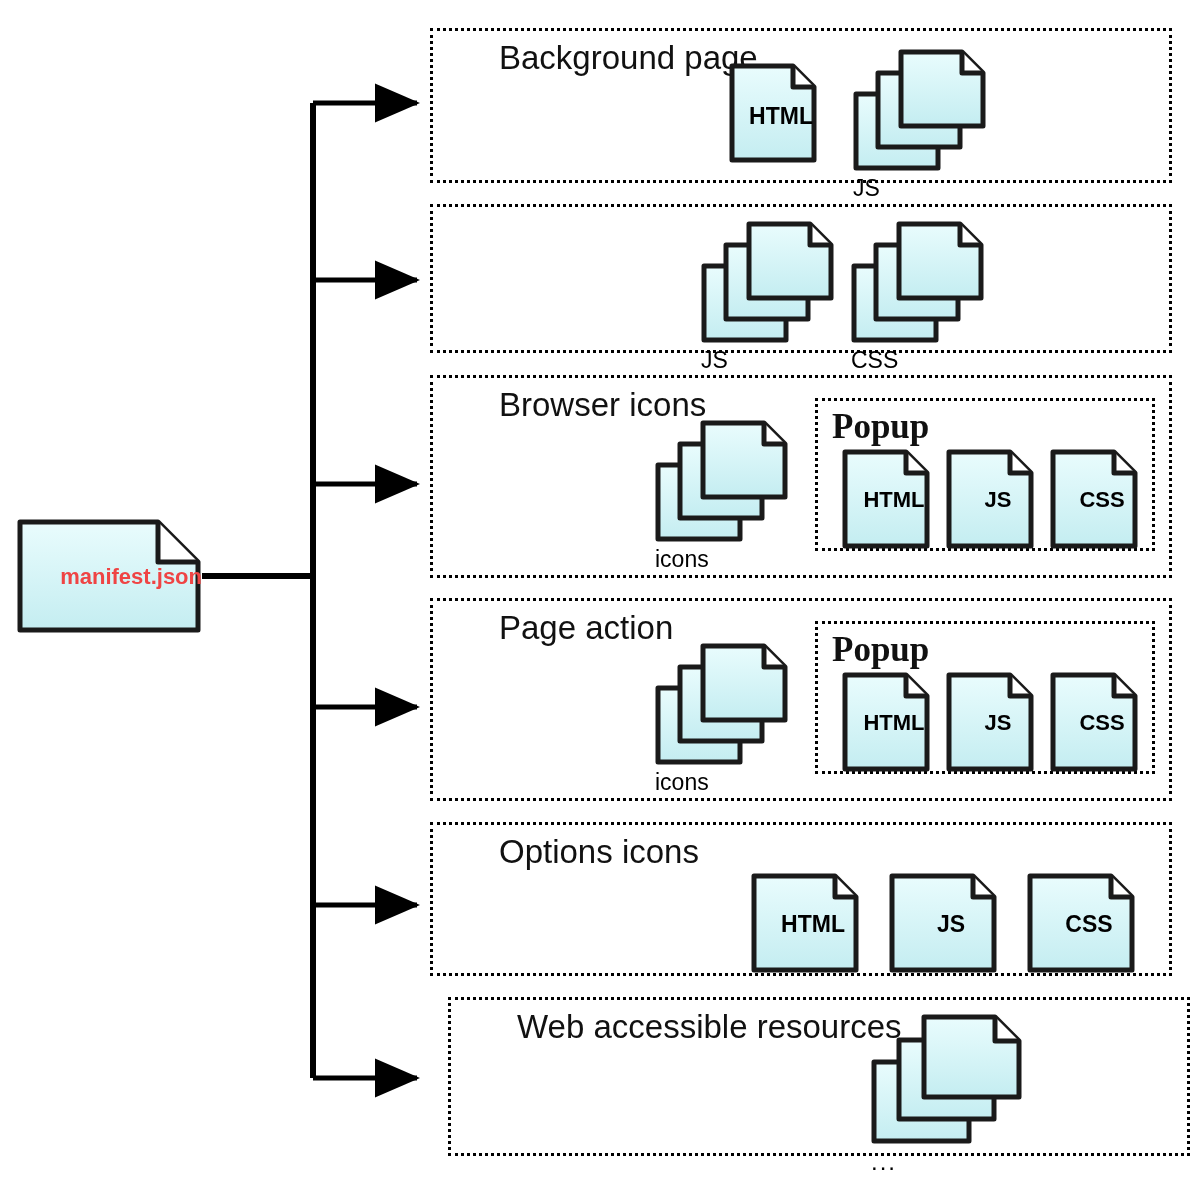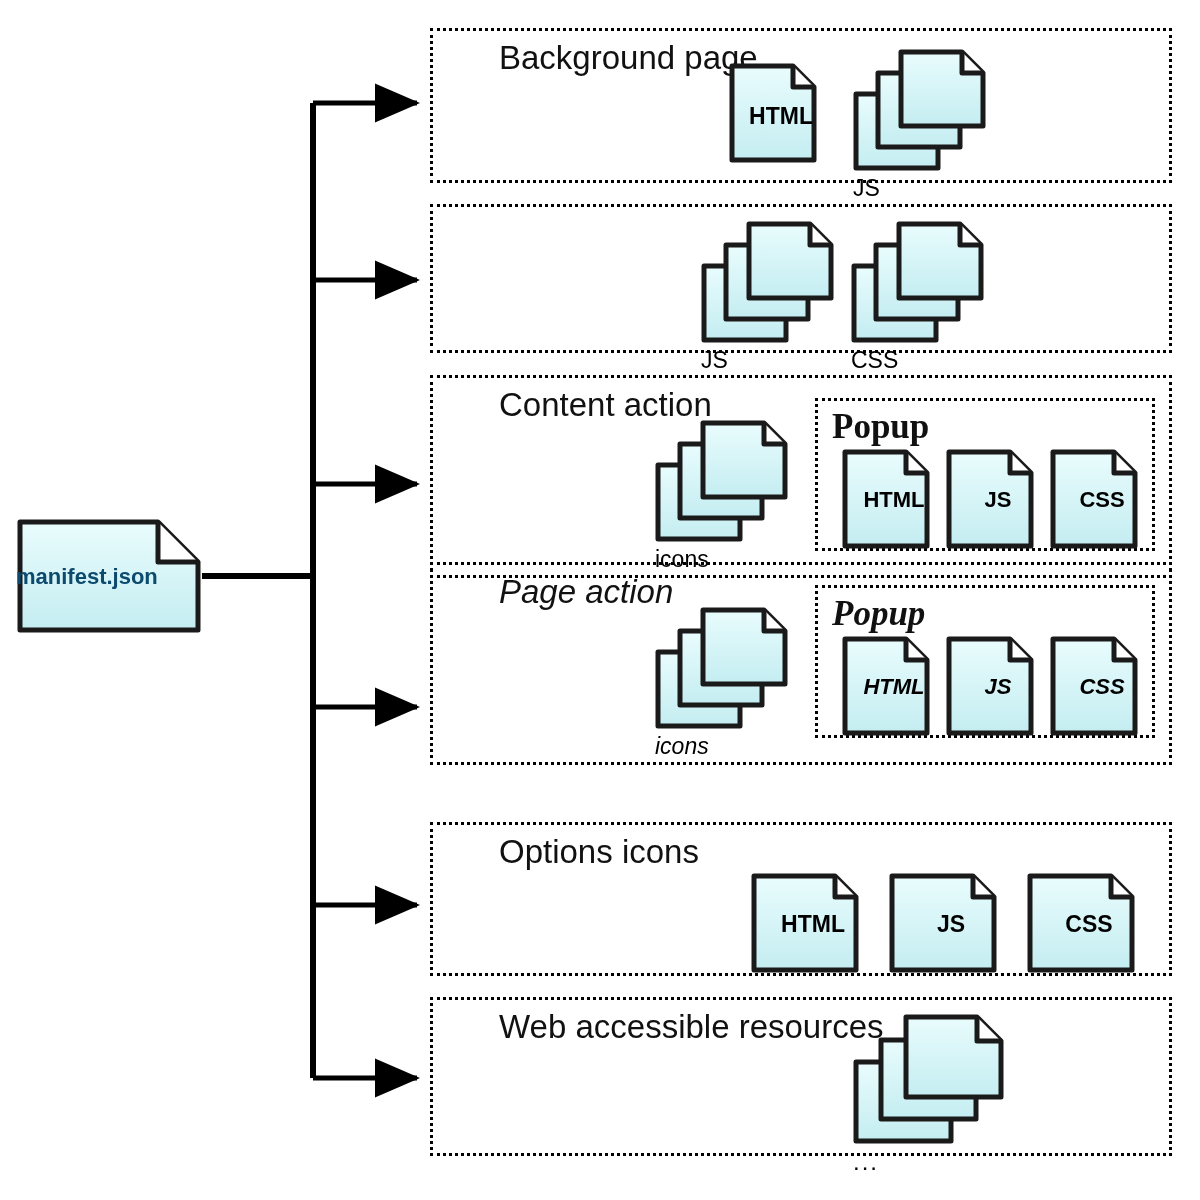--- a/index.html
+++ b/index.html
@@ -30,23 +30,23 @@
   
   .doc-node {
     position: absolute;
   }
   .doc-shape {
     position: relative;
     display: block;
   }
   .doc-label {
     position: absolute;
-    left: 0; right: 0;
-    text-align: left;
-    color: #0c4a6e;
+    left: 8px; right: 0;
+    text-align: right;
+    color: #ef4444;
     font-family: "Liberation Sans", sans-serif;
     font-weight: bold;
     white-space: nowrap;
     pointer-events: none;
   }
 
   #root-node {
     left: 16px;
     top: 518px;
     width: 186px;
@@ -71,23 +71,23 @@
     font-size: 33px;
     color: #111;
     white-space: nowrap;
     font-family: "Liberation Sans", sans-serif;
     margin-left: 44px;
   }
 
   #box-background   { left: 430px; top: 28px;   width: 742px; height: 155px; }
   #box-content      { left: 430px; top: 204px;  width: 742px; height: 149px; }
   #box-browser      { left: 430px; top: 375px;  width: 742px; height: 203px; }
-  #box-pageaction   { left: 430px; top: 562px;  width: 742px; height: 203px; font-style: italic; }
+  #box-pageaction   { left: 430px; top: 598px;  width: 742px; height: 203px; }
   #box-options      { left: 430px; top: 822px;  width: 742px; height: 154px; }
-  #box-webres       { left: 430px; top: 997px;  width: 742px; height: 159px; }
+  #box-webres       { left: 448px; top: 997px;  width: 742px; height: 159px; }
 
   
   .popup-box {
     position: absolute;
     border: 3px dotted #000000;
     box-sizing: border-box;
   }
   .popup-title {
     position: absolute;
     left: 14px;
@@ -218,21 +218,21 @@
         <path d="M3,45 L64,45 L85,45 L85,119 L3,119 Z" fill="url(#g4)" stroke="#1a1a1a" stroke-width="5" stroke-linejoin="round"></path>
         <path d="M25,24 L86,24 L107,24 L107,98 L25,98 Z" fill="url(#g4)" stroke="#1a1a1a" stroke-width="5" stroke-linejoin="round"></path>
         <path d="M48,3 L109,3 L130,24 L130,77 L48,77 Z" fill="url(#g4)" stroke="#1a1a1a" stroke-width="5" stroke-linejoin="round"></path>
         <path d="M109,3 L109,24 L130,24" fill="#ffffff" stroke="#1a1a1a" stroke-width="5" stroke-linejoin="round"></path>
       </svg>
       <span class="flabel" style="top:28px; left:46px; right:8px; font-size:23px;">CSS</span>
     </div>
   </div>
 
   <div class="section-box" id="box-browser">
-    <span class="section-title">Content action</span>
+    <span class="section-title">Browser icons</span>
 
     <div class="stack" style="left:222px; top:42px; width:140px; height:122px;">
       <svg width="140" height="122" viewBox="0 0 140 122">
         <defs>
           <linearGradient id="g5" x1="0" y1="0" x2="0" y2="1">
             <stop offset="0%" stop-color="#e9fcfd"></stop>
               <stop offset="100%" stop-color="#c4edf1"></stop>
           </linearGradient>
         </defs>
         <path d="M3,45 L64,45 L85,45 L85,119 L3,119 Z" fill="url(#g5)" stroke="#1a1a1a" stroke-width="5" stroke-linejoin="round"></path>

